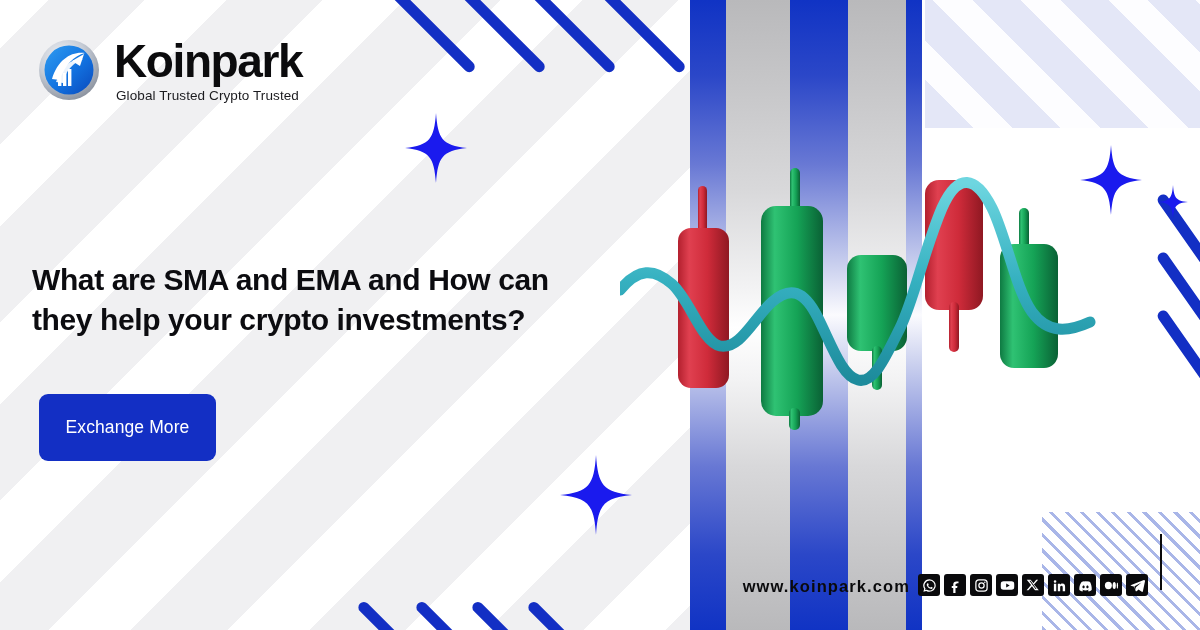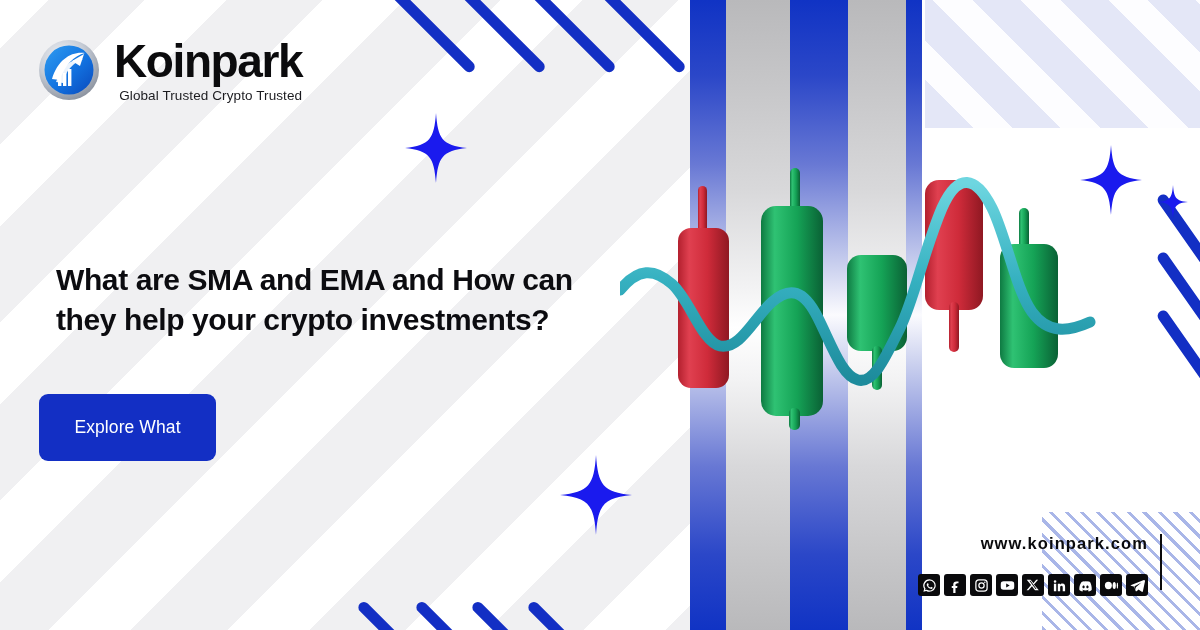--- a/index.html
+++ b/index.html
@@ -121,40 +121,40 @@
     top: 38px;
     display: flex;
     align-items: center;
     gap: 14px;
   }
   .logo-mark {
     width: 62px;
     height: 62px;
     flex: 0 0 62px;
   }
-  .logo-text-wrap { display: flex; flex-direction: column; align-items: flex-end; }
+  .logo-text-wrap { display: flex; flex-direction: column; }
   .logo-word {
     font-size: 46px;
     font-weight: 800;
     letter-spacing: -1.4px;
     color: #0b0b0d;
     line-height: 1.04;
   }
   .logo-tag {
     font-size: 13.5px;
     color: #1b1b1f;
     letter-spacing: 0.1px;
     margin-top: 2px;
     margin-left: 2px;
   }
 
   
   .headline {
     position: absolute;
-    left: 56px;
+    left: 32px;
     top: 240px;
     width: 580px;
     font-size: 30px;
     font-weight: 800;
     line-height: 1.32;
     letter-spacing: -0.4px;
     color: #0c0c10;
   }
 
   
@@ -186,23 +186,23 @@
     height: 290px;
   }
   .chart-art svg { display: block; }
 
   
   .footer {
     position: absolute;
     right: 52px;
     bottom: 34px;
     display: flex;
-    flex-direction: column;
+    flex-direction: row;
     align-items: flex-end;
-    gap: 21px;
+    gap: 8px;
   }
   .site-url {
     font-size: 16.5px;
     font-weight: 700;
     letter-spacing: 1.1px;
     color: #0a0a0c;
   }
   .social-row { display: flex; gap: 4px; }
   .social-chip {
     width: 22px;
@@ -303,21 +303,21 @@
       </svg>
     </div>
     <div class="logo-text-wrap">
       <div class="logo-word">Koinpark</div>
       <div class="logo-tag">Global Trusted Crypto Trusted</div>
     </div>
   </div>
 
   <h1 class="headline">What are SMA and EMA and How can they help your crypto investments?</h1>
 
-  <button class="cta">Explore What</button>
+  <button class="cta">Exchange More</button>
 
   <div class="chart-art">
     <svg width="500" height="290" viewBox="0 0 500 290">
       <defs>
         <linearGradient id="redg" x1="0" y1="0" x2="1" y2="0">
           <stop offset="0%" stop-color="#b3202e"></stop>
           <stop offset="22%" stop-color="#e04050"></stop>
           <stop offset="58%" stop-color="#cf2b3a"></stop>
           <stop offset="100%" stop-color="#8f1822"></stop>
         </linearGradient>

